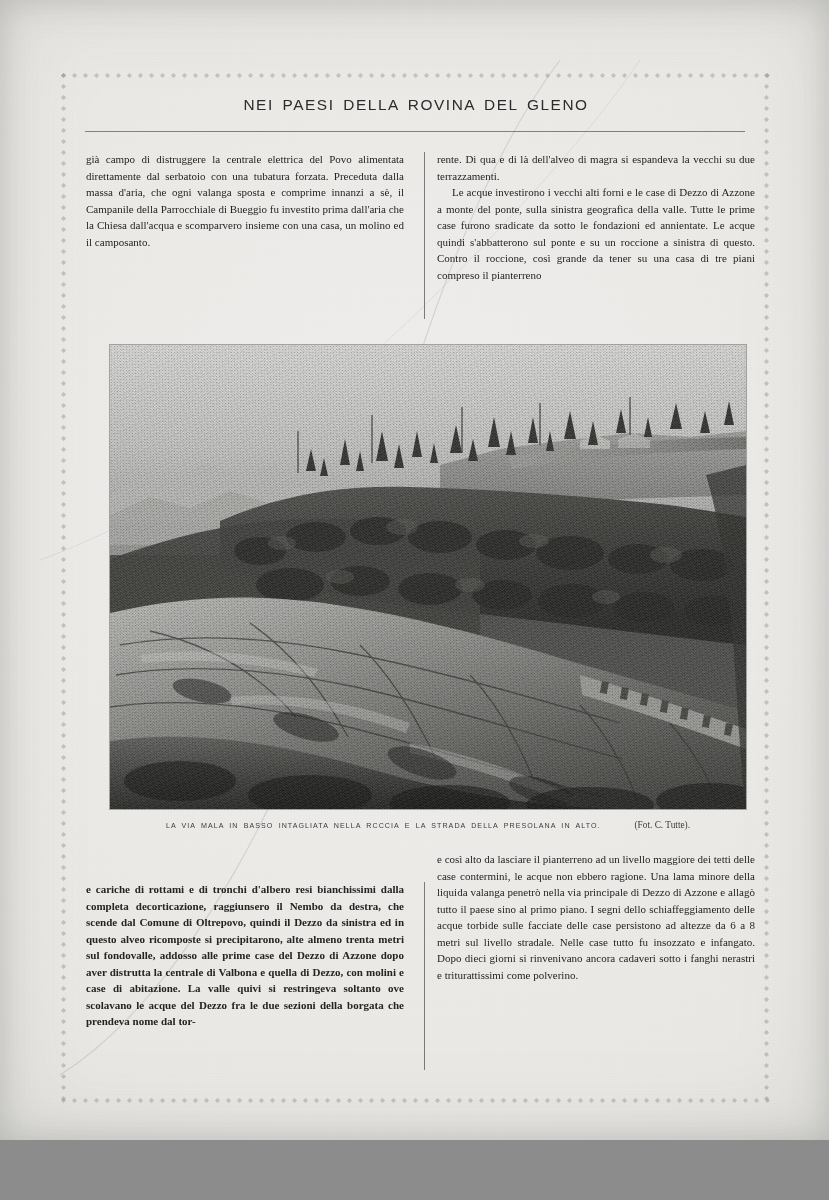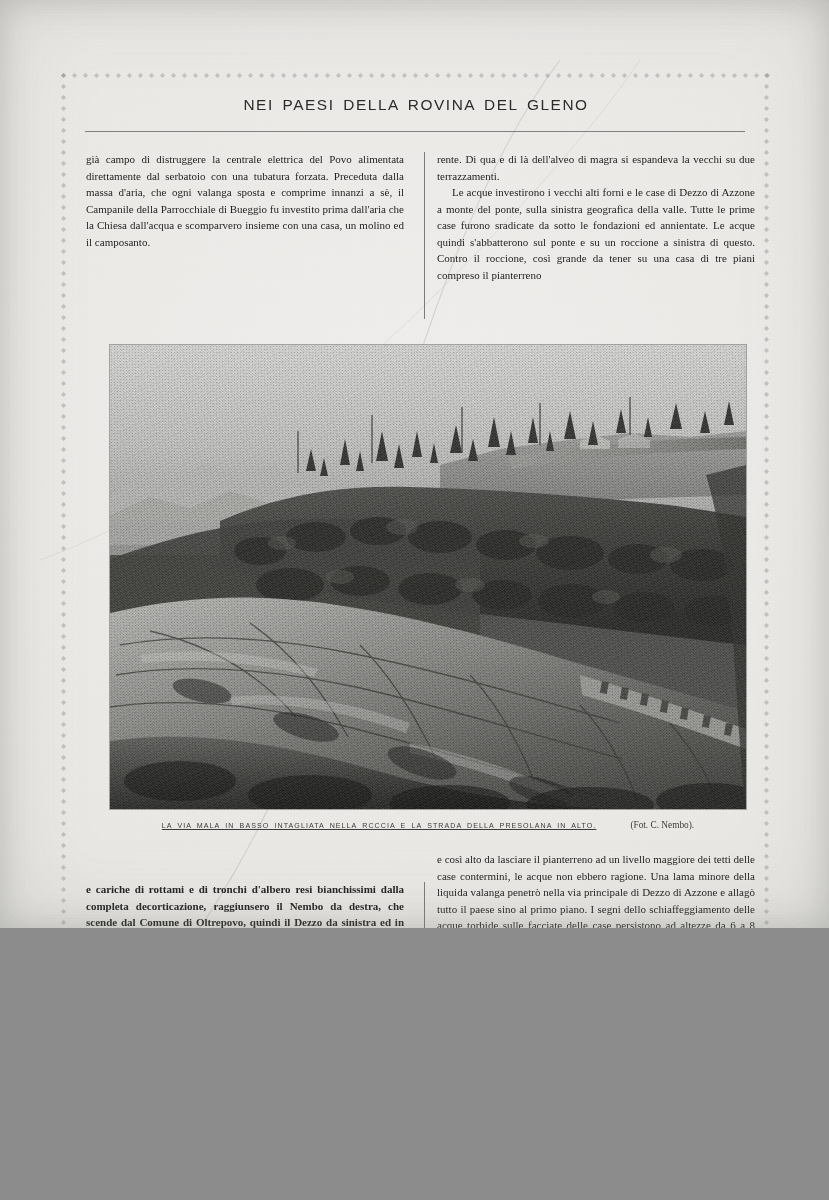--- a/index.html
+++ b/index.html
@@ -4,21 +4,21 @@
 <style>
   html, body {
     margin: 0;
     padding: 0;
     background: #8c8c8c;
   }
 
   #page {
     position: relative;
     width: 829px;
-    height: 928px;
+    height: 1140px;
     overflow: hidden;
     background: #22c55e;
     font-family: "Liberation Serif", "DejaVu Serif", serif;
     color: #232323;
   }
 
   
   #paper-base {
     position: absolute;
     inset: 0;
@@ -166,21 +166,20 @@
     justify-content: center;
     gap: 34px;
     white-space: nowrap;
   }
   #caption-main {
     font-size: 7.1px;
     letter-spacing: 1.05px;
     word-spacing: 2.2px;
     color: #3a3a3a;
     font-family: "Liberation Sans", "DejaVu Sans", sans-serif;
-    text-decoration: underline;
   }
   #caption-credit {
     font-size: 9.3px;
     color: #3a3a3a;
     font-family: "Liberation Serif", "DejaVu Serif", serif;
   }
 
   
   #folio {
     position: absolute;
@@ -381,21 +380,21 @@
       <path d="M596 130 C614 190 622 270 626 340 C630 400 632 440 636 464 L636 120 Z" fill="#2a2a27" opacity=".75"></path>
 
       <rect x="0" y="0" width="636" height="464" fill="url(#skyG)" opacity=".05"></rect>
     </svg>
     <div id="photo-halftone"></div>
     <div id="photo-grain"></div>
   </div>
 
   <div id="caption-row">
     <span id="caption-main">LA VIA MALA IN BASSO INTAGLIATA NELLA RCCCIA E LA STRADA DELLA PRESOLANA IN ALTO.</span>
-    <span id="caption-credit">(Fot. C. Nembo).</span>
+    <span id="caption-credit">(Fot. C. Tutte).</span>
   </div>
 
   <div id="rule-bot" class="col-rule"></div>
 
   <div id="col-left-bot" class="col">
     <p>e cariche di rottami e di tronchi d'albero resi bianchissimi dalla completa decorticazione, raggiunsero il Nembo da destra, che scende dal Comune di Oltrepovo, quindi il Dezzo da sinistra ed in questo alveo ricomposte si precipitarono, alte almeno trenta metri sul fondovalle, addosso alle prime case del Dezzo di Azzone dopo aver distrutta la centrale di Valbona e quella di Dezzo, con molini e case di abitazione. La valle quivi si restringeva soltanto ove scolavano le acque del Dezzo fra le due sezioni della borgata che prendeva nome dal tor-</p>
   </div>
 
   <div id="col-right-bot" class="col">
     <p>e così alto da lasciare il pianterreno ad un livello maggiore dei tetti delle case contermini, le acque non ebbero ragione. Una lama minore della liquida valanga penetrò nella via principale di Dezzo di Azzone e allagò tutto il paese sino al primo piano. I segni dello schiaffeggiamento delle acque torbide sulle facciate delle case persistono ad altezze da 6 a 8 metri sul livello stradale. Nelle case tutto fu insozzato e infangato. Dopo dieci giorni si rinvenivano ancora cadaveri sotto i fanghi nerastri e triturattissimi come polverino.</p>

